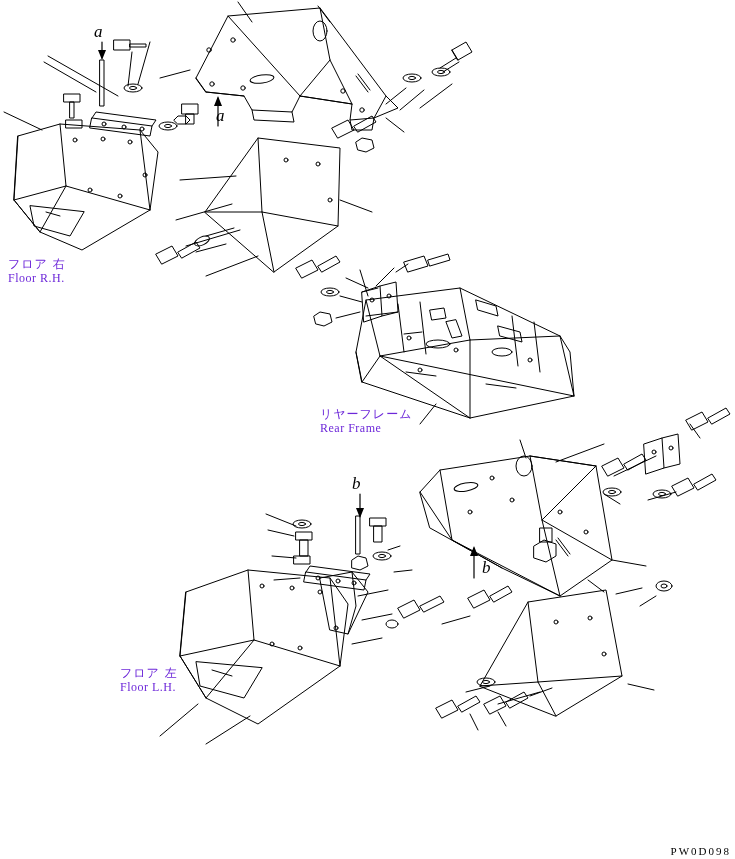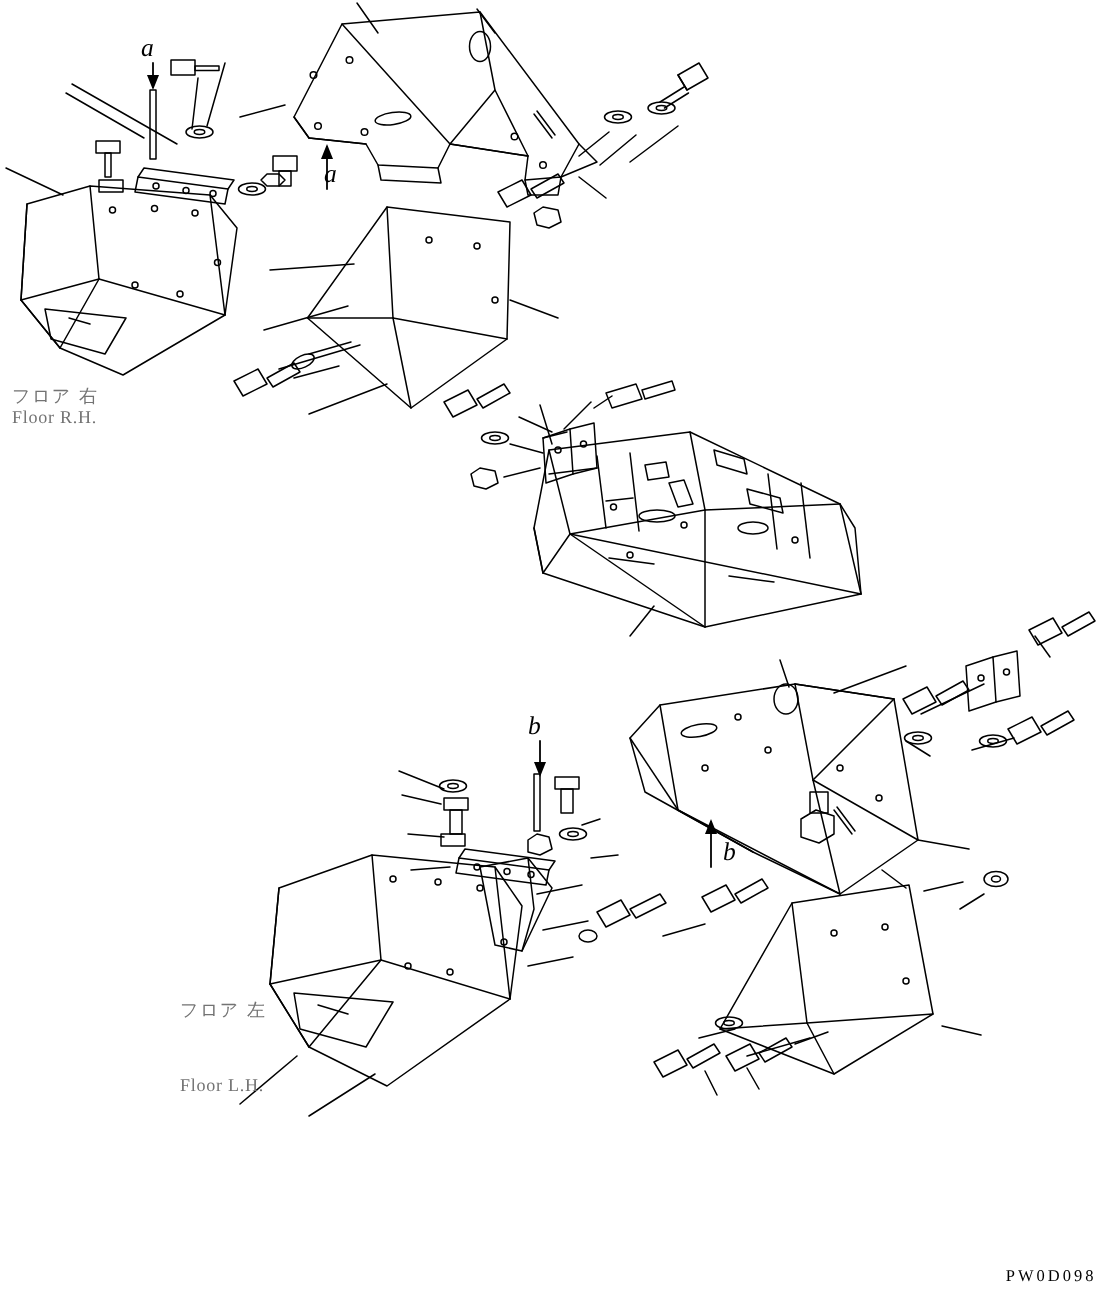--- a/index.html
+++ b/index.html
@@ -18,21 +18,21 @@
     overflow: hidden;
   }
   #sheet svg {
     position: absolute;
     left: 0;
     top: 0;
   }
   .lbl {
     position: absolute;
     font-family: "Liberation Mono", monospace;
-    color: #737373;
+    color: #6d28d9;
     white-space: pre;
     line-height: 1.15;
   }
   .lbl-jp {
     font-family: "DejaVu Sans", sans-serif;
     font-size: 12px;
     letter-spacing: 1px;
   }
   .lbl-en {
     font-family: Liberation Serif, serif;
@@ -396,24 +396,28 @@
       <path d="M360,518 L356,508 L364,508 Z"></path>
       <path d="M474,546 L470,556 L478,556 Z"></path>
     </g>
   </svg>
 
   <div class="caption-block" style="left:8px; top:258px;">
     <div class="lbl lbl-jp" style="position:relative;">フロア 右</div>
     <div class="lbl lbl-en" style="position:relative;">Floor R.H.</div>
   </div>
 
+  <div class="caption-block" style="left:320px; top:408px;">
+    <div class="lbl lbl-jp" style="position:relative;">リヤーフレーム</div>
+    <div class="lbl lbl-en" style="position:relative;">Rear Frame</div>
+  </div>
 
   <div class="caption-block" style="left:120px; top:667px;">
     <div class="lbl lbl-jp" style="position:relative;">フロア 左</div>
-    <div class="lbl lbl-en" style="position:relative;margin-top:36px;">Floor L.H.</div>
+    <div class="lbl lbl-en" style="position:relative;">Floor L.H.</div>
   </div>
 
   <div class="callout" style="left:94px; top:22px;">a</div>
   <div class="callout" style="left:216px; top:106px;">a</div>
   <div class="callout" style="left:352px; top:474px;">b</div>
   <div class="callout" style="left:482px; top:558px;">b</div>
 
   <div class="docid">PW0D098</div>
 
 </div>

